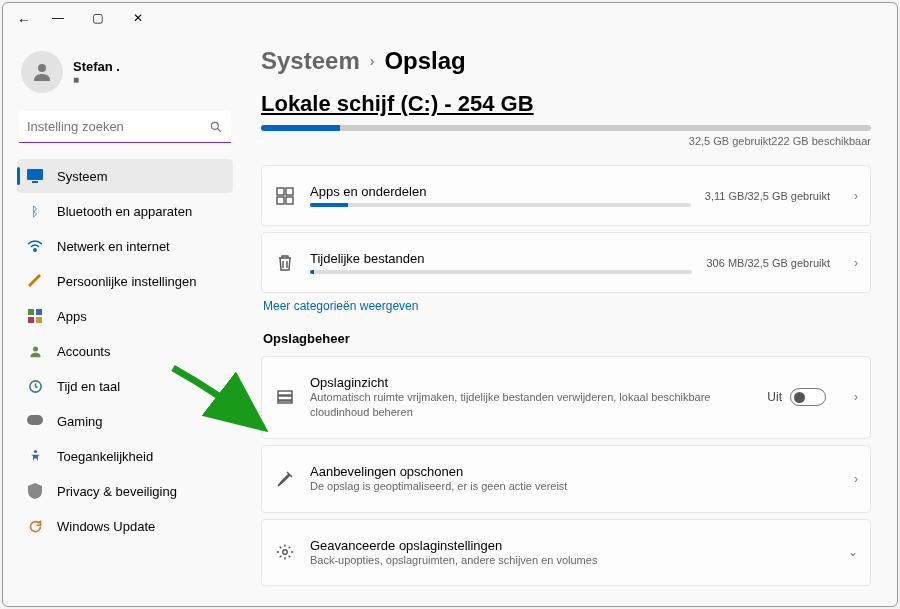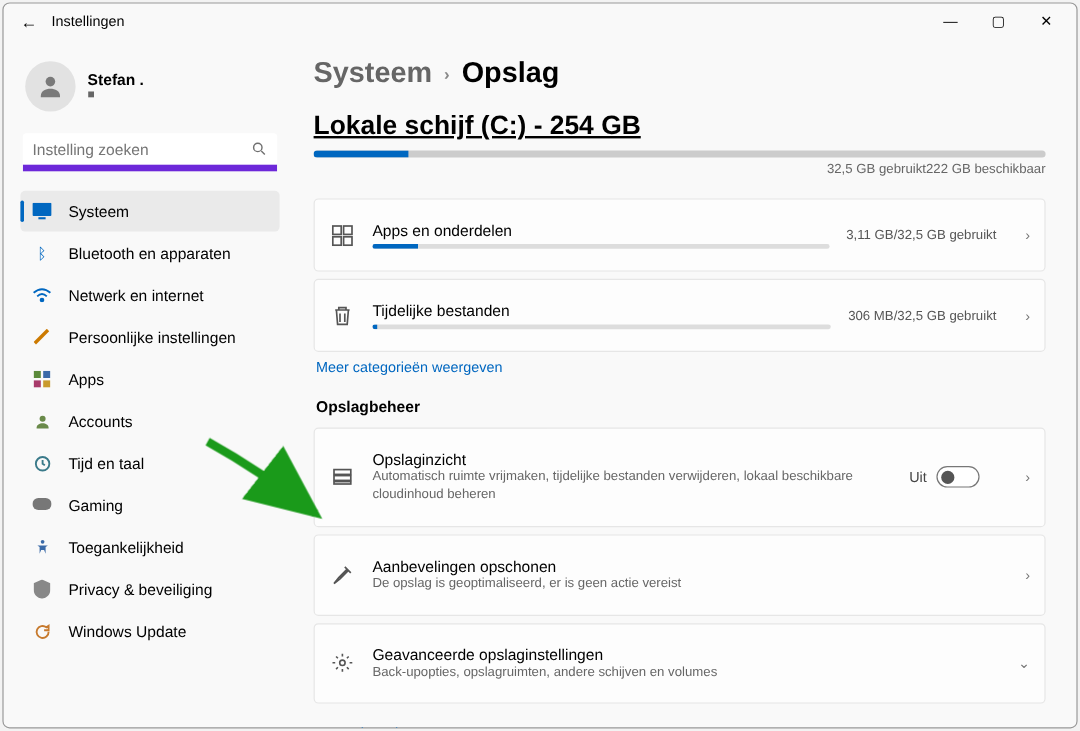--- a/index.html
+++ b/index.html
@@ -10,21 +10,21 @@
 .tb-title { flex: 1; padding-left: 4px; }
 .tb-ctrls { display: flex; gap: 2px; }
 .tb-btn { width: 38px; height: 28px; display: flex; align-items: center; justify-content: center; cursor: pointer; font-size: 12px; }
 .body { flex: 1; display: flex; overflow: hidden; }
 .sidebar { width: 240px; padding: 18px 10px 10px 14px; display: flex; flex-direction: column; overflow-y: auto; }
 .user { display: flex; align-items: center; gap: 10px; margin-bottom: 18px; padding-left: 4px; }
 .avatar { width: 42px; height: 42px; border-radius: 50%; background: #e2e2e2; display: flex; align-items: center; justify-content: center; }
 .avatar svg { width: 24px; height: 24px; fill: #7a7a7a; }
 .user-name { font-size: 13px; font-weight: 600; }
 .user-sub { font-size: 10px; color: #666; }
-.search { display: flex; align-items: center; height: 32px; border-bottom: 6px solid #6d28d9; background: #fff; border-radius: 3px 3px 0 0; padding: 0 8px; margin: 0 2px 16px 2px; }
+.search { display: flex; align-items: center; height: 32px; border-bottom: 1px solid #6d28d9; background: #fff; border-radius: 3px 3px 0 0; padding: 0 8px; margin: 0 2px 16px 2px; }
 .search input { border: none; outline: none; flex: 1; font-size: 13px; background: transparent; }
 .search-icon { width: 14px; height: 14px; opacity: .7; }
 .nav { display: flex; flex-direction: column; gap: 1px; }
 .nav-item { display: flex; align-items: center; height: 34px; border-radius: 4px; padding: 0 10px; font-size: 13px; gap: 14px; cursor: pointer; position: relative; }
 .nav-item.active { background: #eaeaea; }
 .nav-item.active::before { content: ""; position: absolute; left: 0; top: 8px; bottom: 8px; width: 3px; border-radius: 2px; background: #0067c0; }
 .nav-icon { width: 16px; height: 16px; display: flex; align-items: center; justify-content: center; }
 .main { flex: 1; padding: 10px 26px 10px 18px; overflow-y: auto; }
 .breadcrumb { display: flex; align-items: center; gap: 10px; font-size: 24px; font-weight: 600; margin: 4px 0 16px 0; }
 .bc-parent { color: #666; font-weight: 600; }
@@ -39,33 +39,32 @@
 .card-title { font-size: 13px; }
 .card-sub { font-size: 11px; color: #666; line-height: 1.35; }
 .card-right { font-size: 11px; color: #555; margin-right: 10px; }
 .chev { color: #777; font-size: 12px; }
 .mini-bar { height: 4px; background: #ddd; border-radius: 2px; margin-top: 4px; width: 100%; overflow: hidden; }
 .mini-fill { height: 100%; background: #0067c0; }
 .link { font-size: 12px; color: #0067c0; cursor: pointer; margin: 6px 0 18px 2px; }
 .section-h { font-size: 13px; font-weight: 600; margin: 6px 0 10px 2px; }
 .toggle { width: 36px; height: 18px; border-radius: 9px; border: 1px solid #777; background: #fff; position: relative; }
 .toggle::after { content: ""; position: absolute; width: 11px; height: 11px; border-radius: 50%; background: #555; top: 2.5px; left: 3px; }
-.toggle-wrap { display: flex; align-items: center; gap: 8px; font-size: 12px; color: #444; margin-right: 24px; text-align: center; }
+.toggle-wrap { display: flex; align-items: center; gap: 8px; font-size: 12px; color: #444; margin-right: 14px; text-align: center; }
 .footer-links { margin-top: 14px; }
 .flink { display: flex; align-items: center; gap: 10px; font-size: 12px; color: #0067c0; padding: 4px 2px; cursor: pointer; }
 .flink .ico { color: #0067c0; }
 .arrow-overlay { position: absolute; left: 165px; top: 360px; pointer-events: none; }
 </style>
 </head>
 <body>
 
 <div class="window">
   <div class="titlebar">
     <div class="tb-back">←</div>
-    <div class="tb-title">Instellingen</div>
     <div class="tb-ctrls">
       <div class="tb-btn">—</div>
       <div class="tb-btn">▢</div>
       <div class="tb-btn">✕</div>
     </div>
   </div>
 
   <div class="body">
     <div class="sidebar">
       <div class="user">

